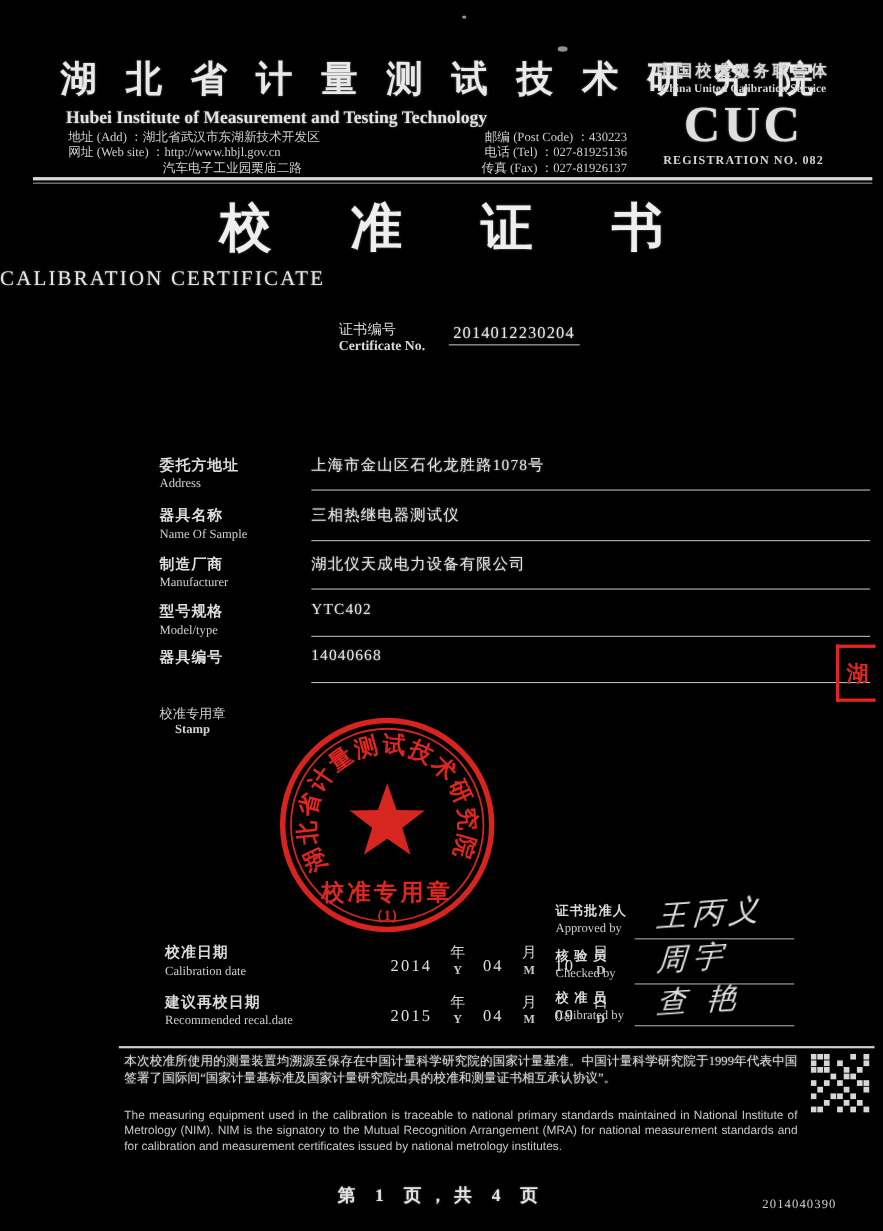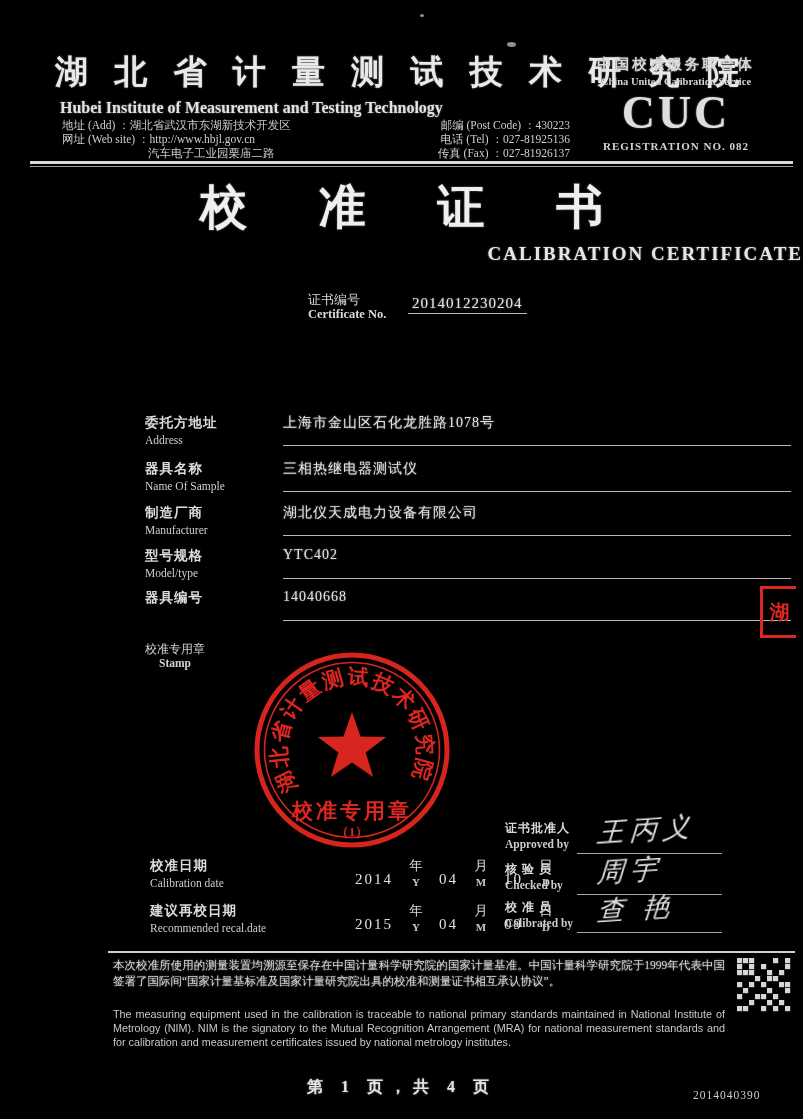--- a/index.html
+++ b/index.html
@@ -20,40 +20,40 @@
   
   .cuc{position:absolute;left:560px;top:55px;width:232px;text-align:center;color:#d5d5d5;}
   .cuc-cn{font-size:14.5px;font-weight:bold;letter-spacing:3px;white-space:nowrap;}
   .cuc-en{font-size:10.5px;font-weight:bold;margin-top:2px;white-space:nowrap;}
   .cuc-abbr{font-size:46px;font-weight:bold;letter-spacing:3px;margin-top:2px;line-height:48px;color:#dedede;}
   .cuc-reg{font-size:11px;font-weight:bold;letter-spacing:1px;margin-top:3px;}
   .rule-a{position:absolute;left:30px;top:161px;width:763px;height:3px;background:#d8d8d8;filter:blur(.4px);}
   .rule-b{position:absolute;left:30px;top:166px;width:763px;height:1px;background:#9a9a9a;}
   
   .title-cn{position:absolute;left:0;top:176px;width:100%;text-align:center;font-size:47px;font-weight:bold;letter-spacing:30px;text-indent:30px;color:#efefef;}
-  .title-en{position:absolute;left:0;top:243px;width:100%;text-align:right;font-size:19px;font-weight:bold;letter-spacing:2px;color:#e6e6e6;}
+  .title-en{position:absolute;left:0;top:243px;width:100%;text-align:left;font-size:19px;font-weight:normal;letter-spacing:2px;color:#e6e6e6;}
   
   .certno{position:absolute;left:308px;top:292px;font-size:13px;line-height:15px;}
   .certno .en{font-size:12.5px;font-weight:bold;}
   .certno-val{position:absolute;left:408px;top:295px;font-size:15px;letter-spacing:1px;color:#e4e4e4;border-bottom:1.5px solid #bcbcbc;padding:0 4px 1px 4px;font-family:Liberation Serif, serif;}
   
   .field{position:absolute;left:145px;width:648px;height:42px;}
   .f-cn{font-size:13.5px;font-weight:bold;letter-spacing:1px;color:#dcdcdc;}
   .f-en{font-size:11.5px;color:#cfcfcf;margin-top:2px;}
   .f-val{position:absolute;left:138px;top:0;font-size:14px;letter-spacing:1px;color:#e2e2e2;white-space:nowrap;}
   .f-line{position:absolute;left:138px;right:2px;top:31px;border-bottom:1.5px solid #b9b9b9;filter:blur(.45px);}
   
   .stamp-label{position:absolute;left:145px;top:642px;font-size:12px;line-height:14px;color:#d2d2d2;}
   .stamp-label .en{padding-left:14px;font-weight:bold;font-size:11.5px;}
   .seal{position:absolute;left:252px;top:650px;width:200px;height:200px;}
   .side-seal{position:absolute;left:760px;top:586px;width:36px;height:52px;border:3.5px solid #e02620;border-right:none;color:#e02620;font-size:20px;font-weight:bold;display:flex;align-items:center;justify-content:center;filter:blur(.3px);}
   
   .sigrow{position:absolute;left:505px;width:290px;height:40px;}
   .s-cn{font-size:12px;font-weight:bold;letter-spacing:1px;color:#d8d8d8;}
-  .s-en{font-size:11.5px;font-weight:bold;color:#cccccc;margin-top:1px;}
+  .s-en{font-size:11.5px;font-weight:normal;color:#cccccc;margin-top:1px;}
   .s-sig{position:absolute;left:92px;top:-8px;font-size:27px;font-style:italic;letter-spacing:6px;color:#e0e0e0;transform:rotate(-4deg) skewX(-8deg);white-space:nowrap;filter:blur(.3px);}
   .s-line{position:absolute;left:72px;width:145px;top:33px;border-bottom:1.2px solid #a8a8a8;filter:blur(.4px);}
   
   .daterow{position:absolute;left:125px;width:560px;height:44px;margin-left:25px;}
   .d-cn{font-size:13.5px;font-weight:bold;letter-spacing:1px;color:#dadada;}
   .d-en{font-size:11.5px;color:#cdcdcd;margin-top:2px;}
   .d-vals{position:absolute;left:205px;top:0;display:flex;gap:15px;align-items:flex-end;}
   .d-num{font-size:15px;letter-spacing:2px;color:#e0e0e0;padding-top:1px;}
   .d-unit{display:flex;flex-direction:column;align-items:center;width:16px;}
   .d-unit .u-cn{font-size:13.5px;color:#dadada;}

